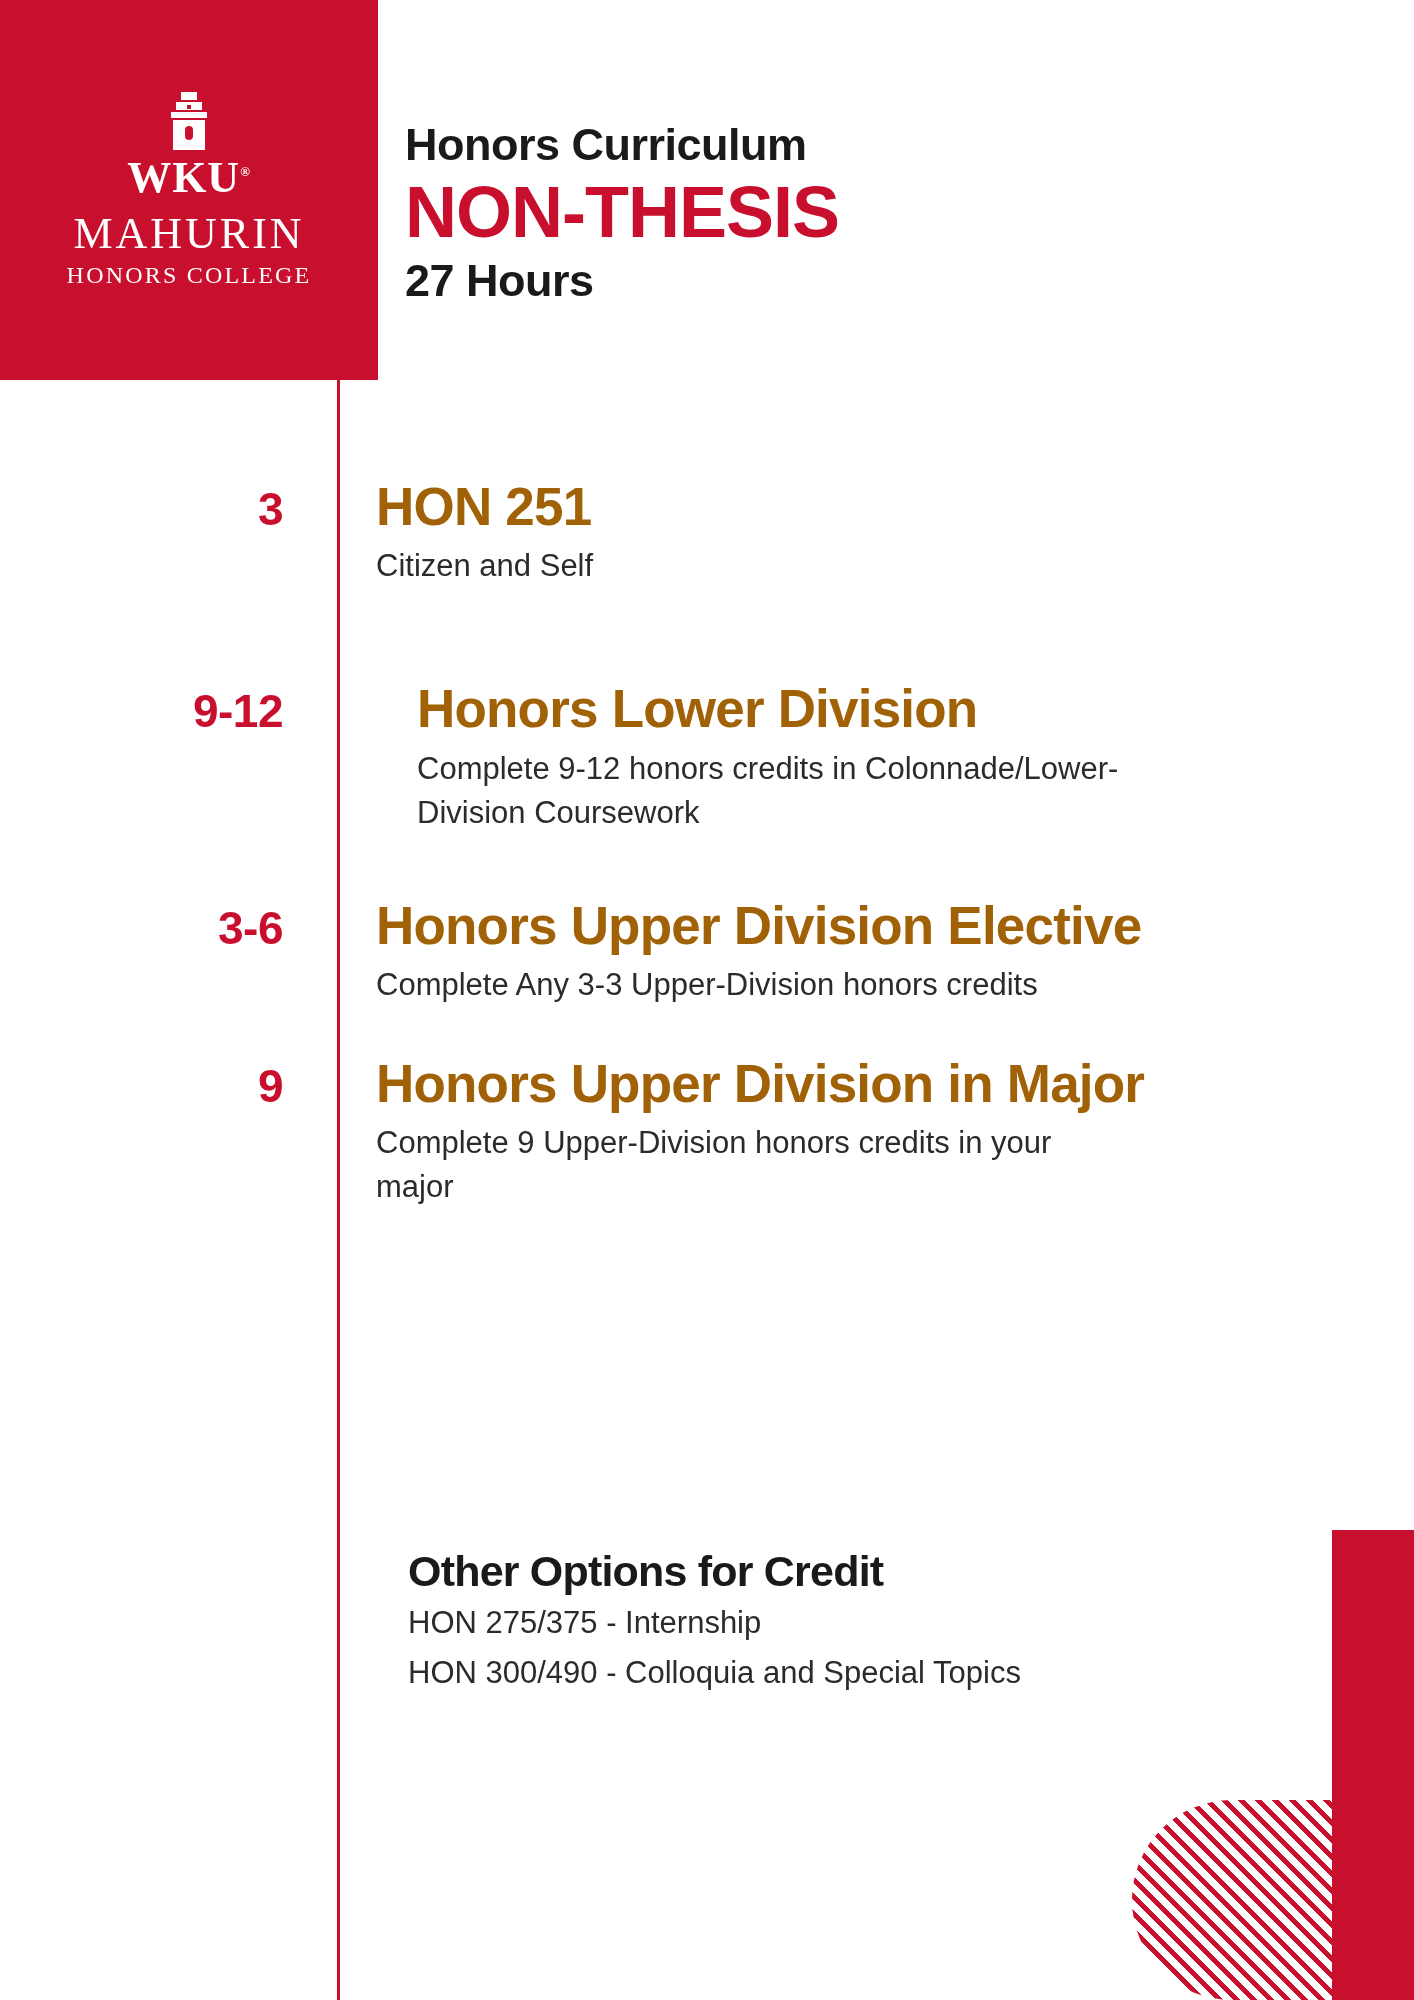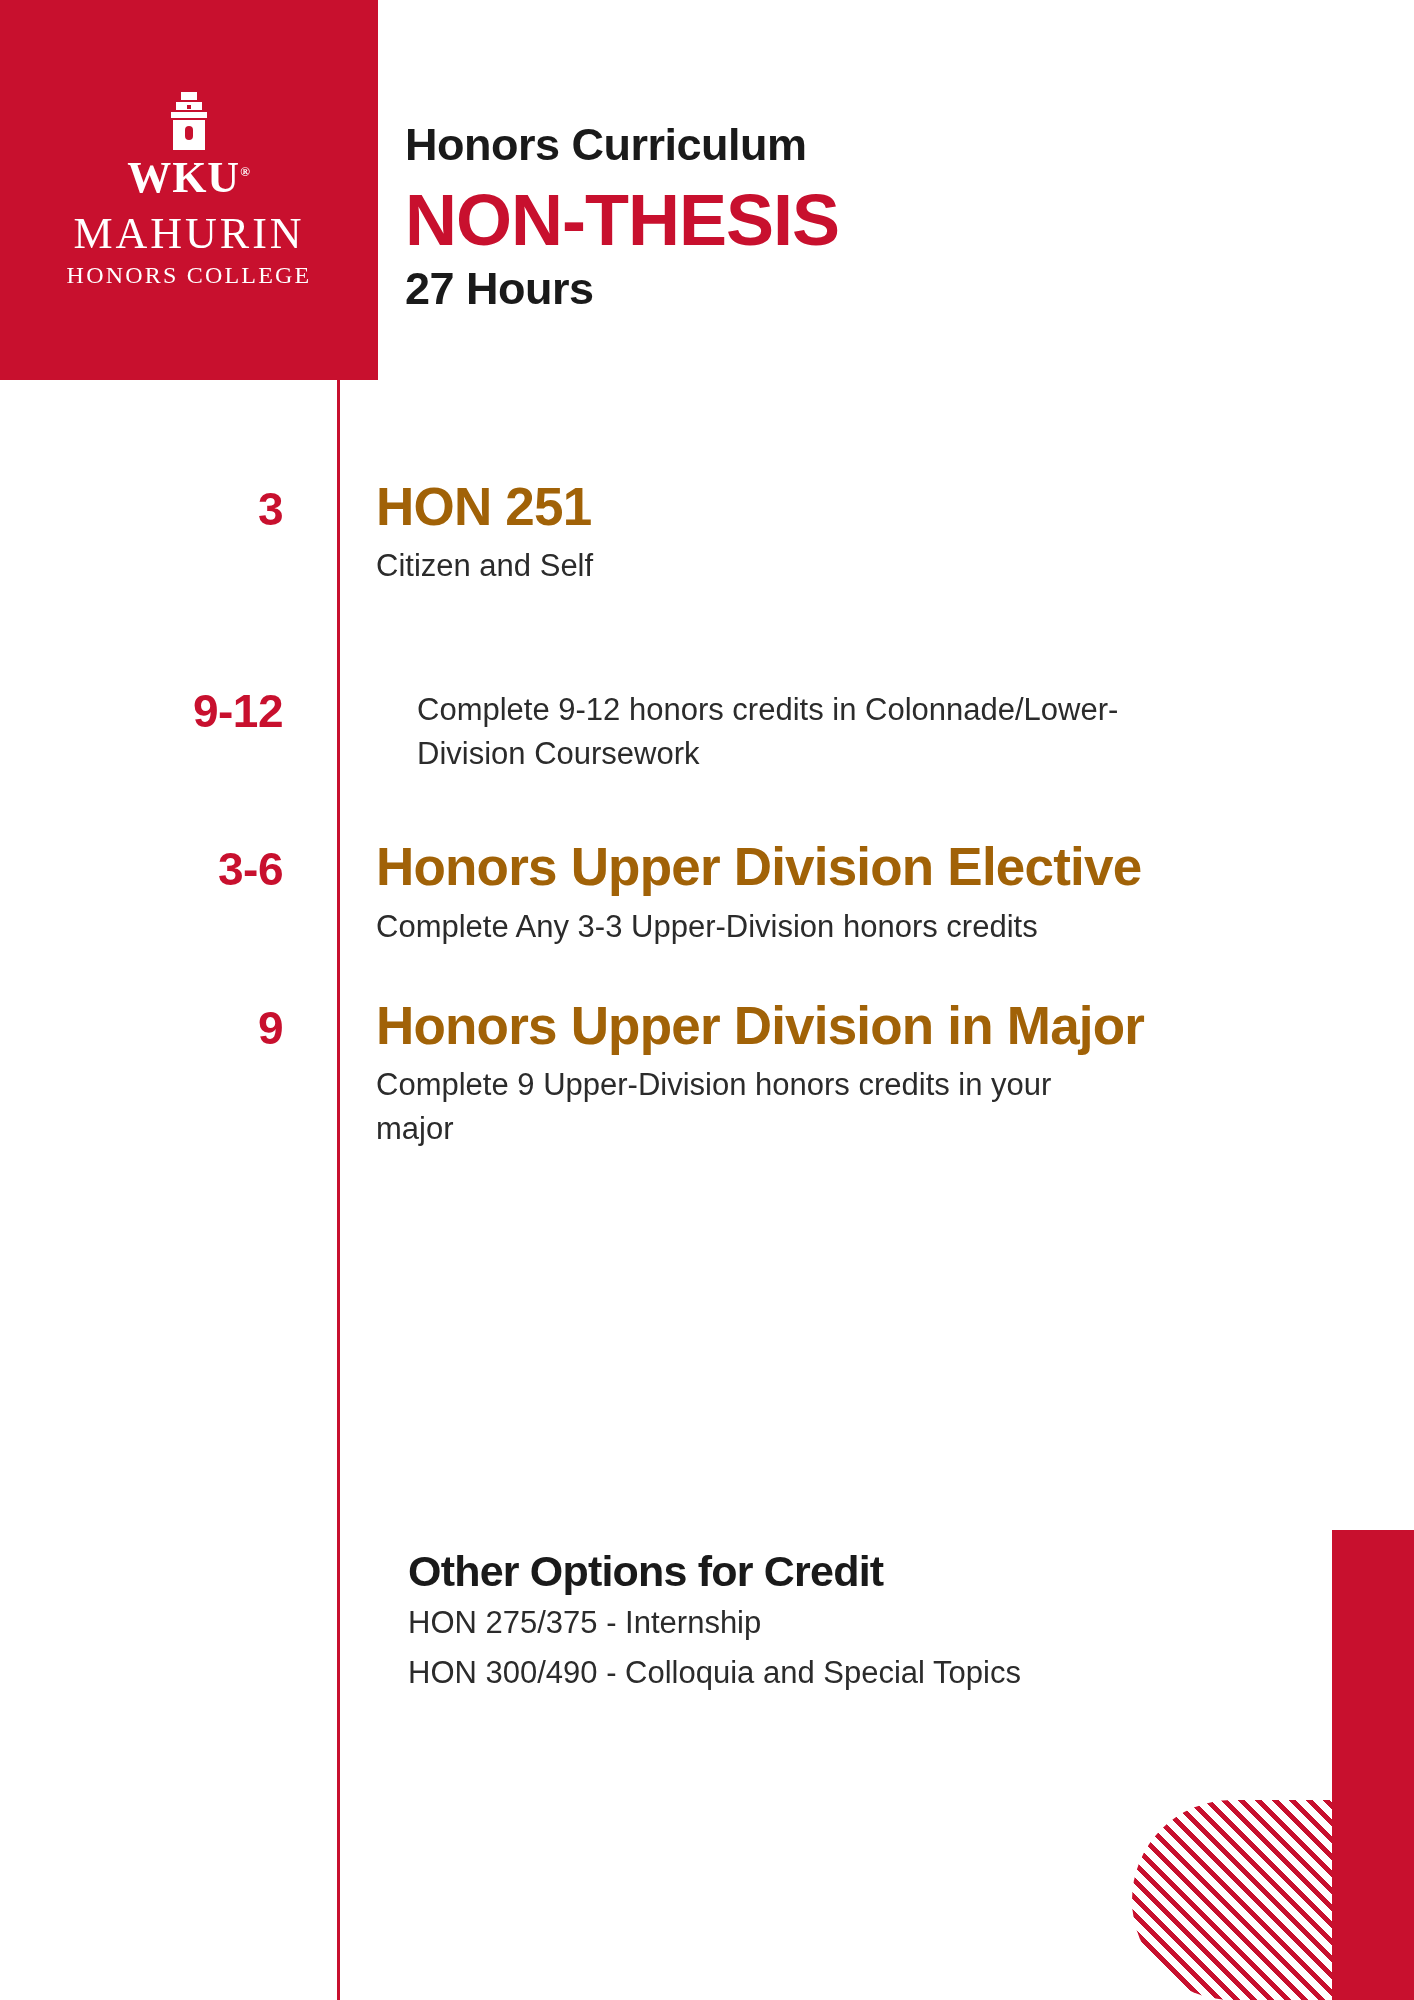--- a/index.html
+++ b/index.html
@@ -85,21 +85,21 @@
     color: #1a1a1a;
     letter-spacing: -0.5px;
     line-height: 1.1;
   }
   .header .title {
     font-size: 72px;
     font-weight: bold;
     color: #C8102E;
     letter-spacing: -1px;
     line-height: 1.12;
-    margin-top: 10px;
+    margin-top: 2px;
   }
   .header .hours {
     font-size: 45px;
     font-weight: bold;
     color: #1a1a1a;
     letter-spacing: -0.5px;
     line-height: 1.1;
     margin-top: 4px;
   }
 
@@ -234,20 +234,21 @@
       <div class="credits">3</div>
       <div class="body">
         <div class="r-title">HON 251</div>
         <div class="r-desc">Citizen and Self</div>
       </div>
     </div>
 
     <div class="row r2">
       <div class="credits">9-12</div>
       <div class="body">
+        <div class="r-title">Honors Lower Division</div>
         <div class="r-desc">Complete 9-12 honors credits in Colonnade/Lower-Division Coursework</div>
       </div>
     </div>
 
     <div class="row r3">
       <div class="credits">3-6</div>
       <div class="body">
         <div class="r-title">Honors Upper Division Elective</div>
         <div class="r-desc">Complete Any 3-3 Upper-Division honors credits</div>
       </div>

